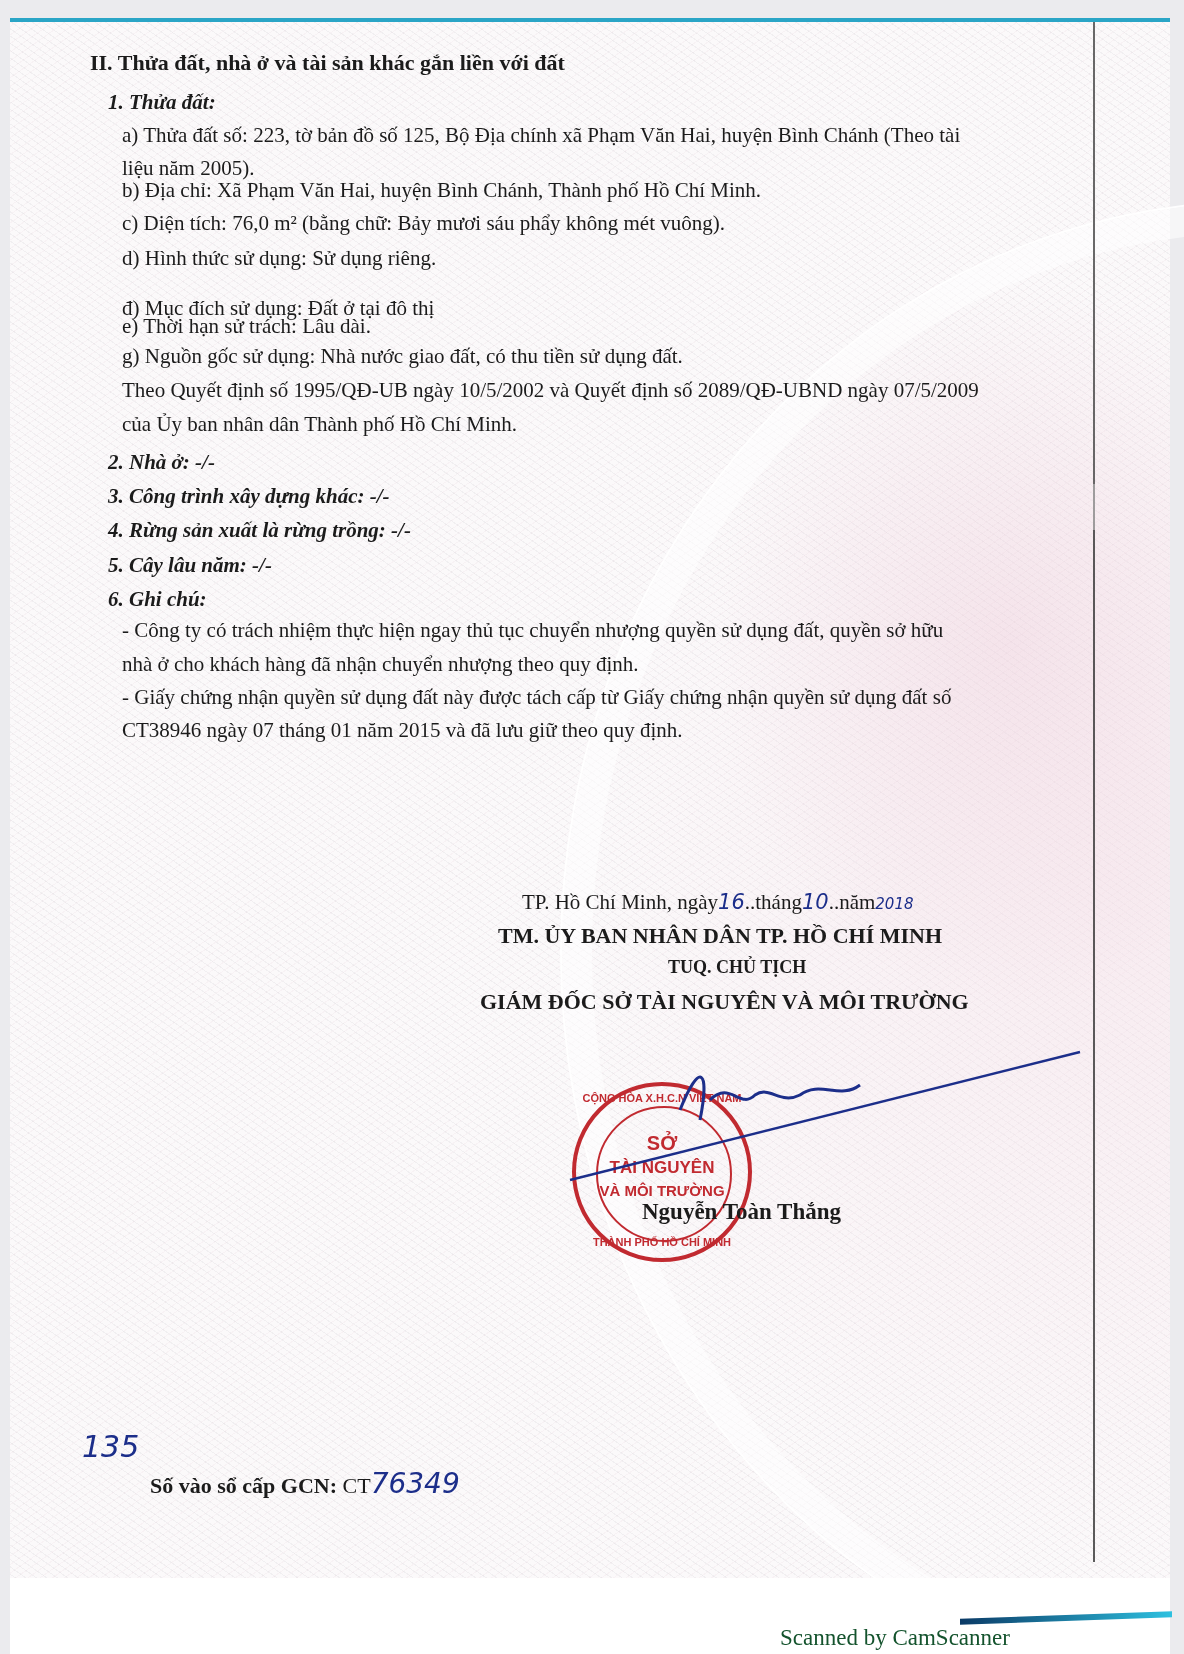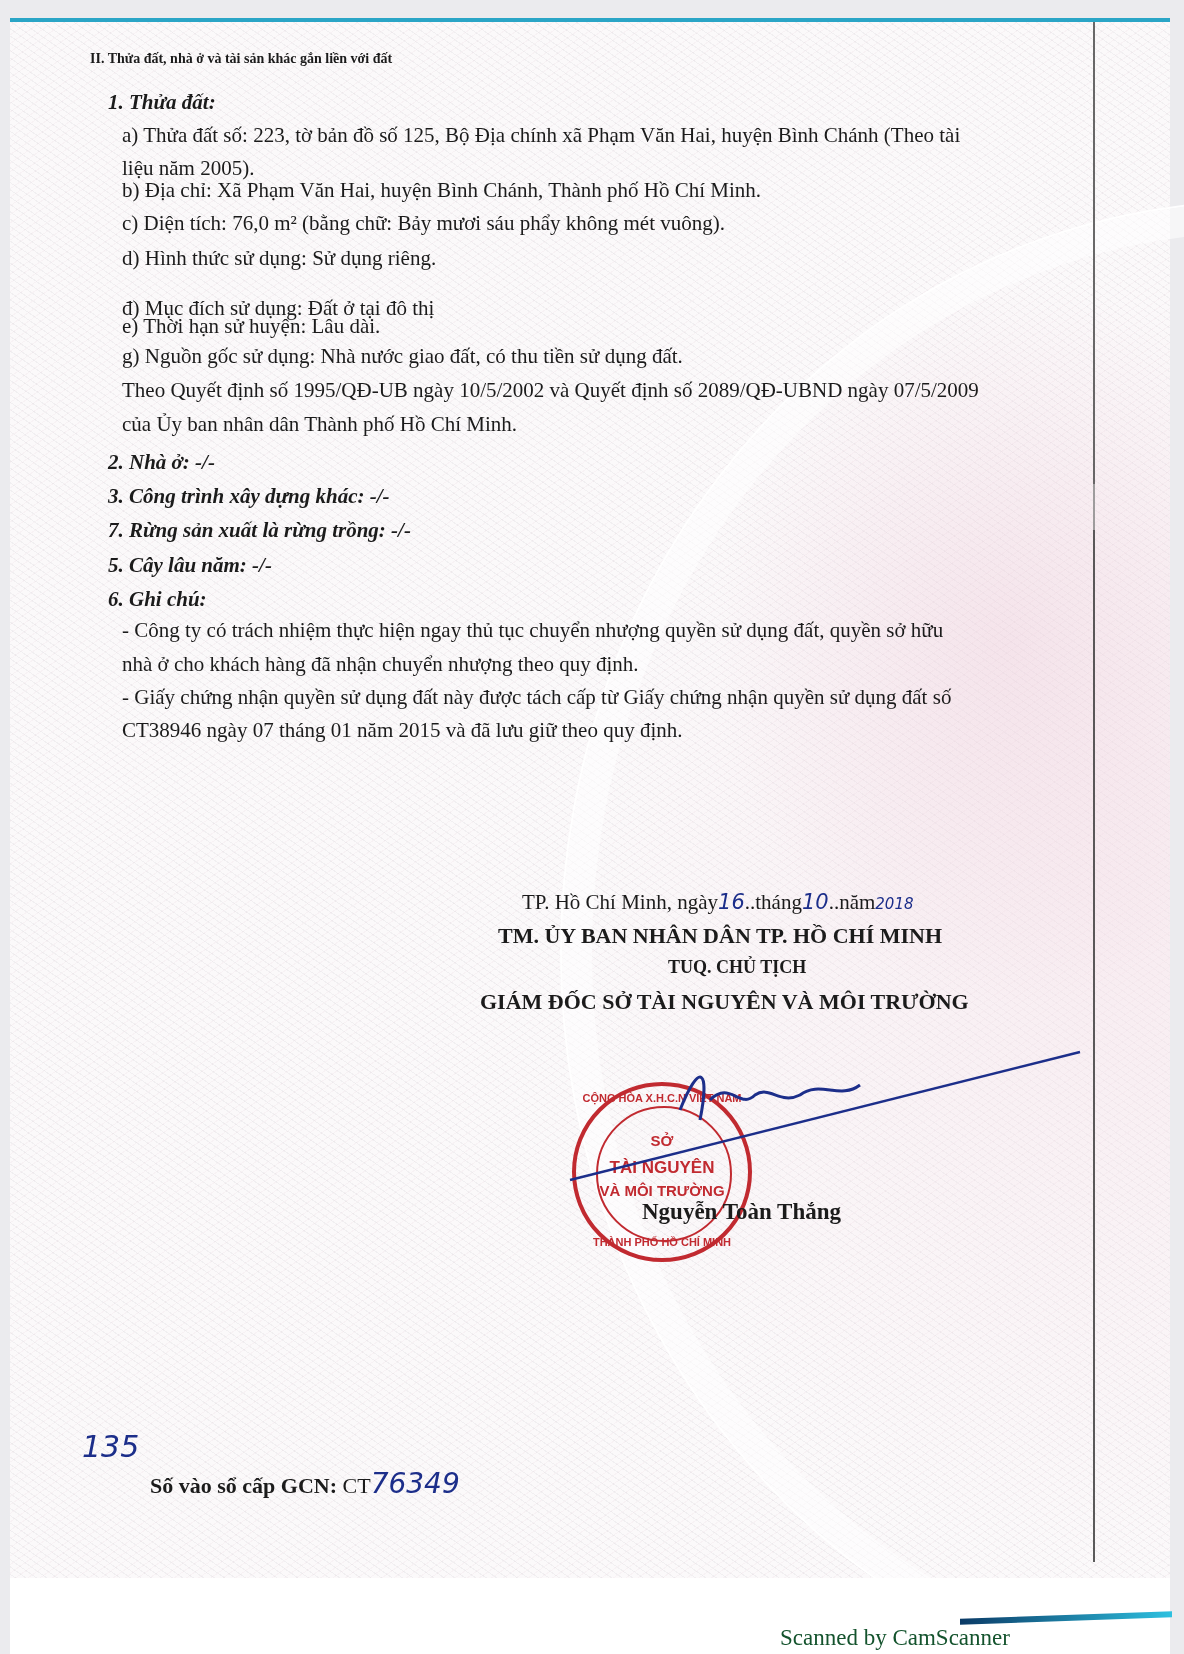--- a/index.html
+++ b/index.html
@@ -54,55 +54,55 @@
   }
 </style>
 </head>
 <body>
 
 <div class="page"></div>
 <div class="curve"></div>
 <div class="fold"></div>
 <div class="whiteband"></div>
 
-<div class="line b" style="left:90px;top:52px;font-size:14px;">II. Thửa đất, nhà ở và tài sản khác gắn liền với đất</div>
+<div class="line b" style="left:90px;top:52px;font-size:22px;">II. Thửa đất, nhà ở và tài sản khác gắn liền với đất</div>
 <div class="line i" style="left:108px;top:92px;">1. Thửa đất:</div>
 <div class="line" style="left:122px;top:125px;">a) Thửa đất số: 223, tờ bản đồ số 125, Bộ Địa chính xã Phạm Văn Hai, huyện Bình Chánh (Theo tài</div>
 <div class="line" style="left:122px;top:158px;">liệu năm 2005).</div>
 <div class="line" style="left:122px;top:180px;">b) Địa chỉ:  Xã Phạm Văn Hai, huyện Bình Chánh, Thành phố Hồ Chí Minh.</div>
 <div class="line" style="left:122px;top:213px;">c) Diện tích:    76,0 m² (bằng chữ:  Bảy mươi sáu phẩy không mét vuông).</div>
 <div class="line" style="left:122px;top:248px;">d) Hình thức sử dụng: Sử dụng riêng.</div>
 <div class="line" style="left:122px;top:298px;">đ) Mục đích sử dụng: Đất ở tại đô thị</div>
-<div class="line" style="left:122px;top:316px;">e) Thời hạn sử huyện:  Lâu dài.</div>
+<div class="line" style="left:122px;top:316px;">e) Thời hạn sử trách:  Lâu dài.</div>
 <div class="line" style="left:122px;top:346px;">g) Nguồn gốc sử dụng: Nhà nước giao đất, có thu tiền sử dụng đất.</div>
 <div class="line" style="left:122px;top:380px;">Theo Quyết định số 1995/QĐ-UB ngày 10/5/2002 và Quyết định số 2089/QĐ-UBND ngày 07/5/2009</div>
 <div class="line" style="left:122px;top:414px;">của Ủy ban nhân dân Thành phố Hồ Chí Minh.</div>
 
 <div class="line i" style="left:108px;top:452px;">2. Nhà ở: -/-</div>
 <div class="line i" style="left:108px;top:486px;">3. Công trình xây dựng khác: -/-</div>
-<div class="line i" style="left:108px;top:520px;">7. Rừng sản xuất là rừng trồng: -/-</div>
+<div class="line i" style="left:108px;top:520px;">4. Rừng sản xuất là rừng trồng: -/-</div>
 <div class="line i" style="left:108px;top:555px;">5. Cây lâu năm: -/-</div>
 <div class="line i" style="left:108px;top:589px;">6. Ghi chú:</div>
 
 <div class="line" style="left:122px;top:620px;">- Công ty có trách nhiệm thực hiện ngay thủ tục chuyển nhượng quyền sử dụng đất, quyền sở hữu</div>
 <div class="line" style="left:122px;top:654px;">nhà ở cho khách hàng đã nhận chuyển nhượng theo quy định.</div>
 <div class="line" style="left:122px;top:687px;">- Giấy chứng nhận quyền sử dụng đất này được tách cấp từ Giấy chứng nhận quyền sử dụng đất số</div>
 <div class="line" style="left:122px;top:720px;">CT38946 ngày 07 tháng 01 năm 2015 và đã lưu giữ theo quy định.</div>
 
 <div class="line" style="left:522px;top:892px;">
   <span>TP. Hồ Chí Minh, ngày</span><span class="hand">16</span><span>..tháng</span><span class="hand">10</span><span>..năm</span><span class="hand" style="font-size:15px;">2018</span>
 </div>
 <div class="line b" style="left:498px;top:925px;font-size:22px;">TM. ỦY BAN NHÂN DÂN TP. HỒ CHÍ MINH</div>
 <div class="line b" style="left:668px;top:958px;font-size:18px;">TUQ. CHỦ TỊCH</div>
 <div class="line b" style="left:480px;top:991px;font-size:22px;">GIÁM ĐỐC SỞ TÀI NGUYÊN VÀ MÔI TRƯỜNG</div>
 
 <div class="stamp">
   <div class="stamp-inner"></div>
   <div class="stamp-t" style="top:6px;font-size:11px;">CỘNG HÒA X.H.C.N VIỆT NAM</div>
-  <div class="stamp-t" style="top:46px;font-size:15px;">SỞ</div>
+  <div class="stamp-t" style="top:46px;font-size:20px;">SỞ</div>
   <div class="stamp-t" style="top:72px;font-size:17px;">TÀI NGUYÊN</div>
   <div class="stamp-t" style="top:96px;font-size:15px;">VÀ MÔI TRƯỜNG</div>
   <div class="stamp-t" style="top:150px;font-size:11px;text-align:center;">THÀNH PHỐ HỒ CHÍ MINH</div>
 </div>
 
 <svg style="position:absolute;left:560px;top:1040px;" width="540" height="150">
   <path d="M10,140 L520,12" stroke="#1c2e8a" stroke-width="2.5" fill="none"></path>
   <path d="M120,70 C140,20 150,30 140,80 M150,60 C170,40 180,70 195,55 C210,45 220,65 240,55 C260,40 280,60 300,45" stroke="#1c2e8a" stroke-width="3" fill="none"></path>
 </svg>
 

